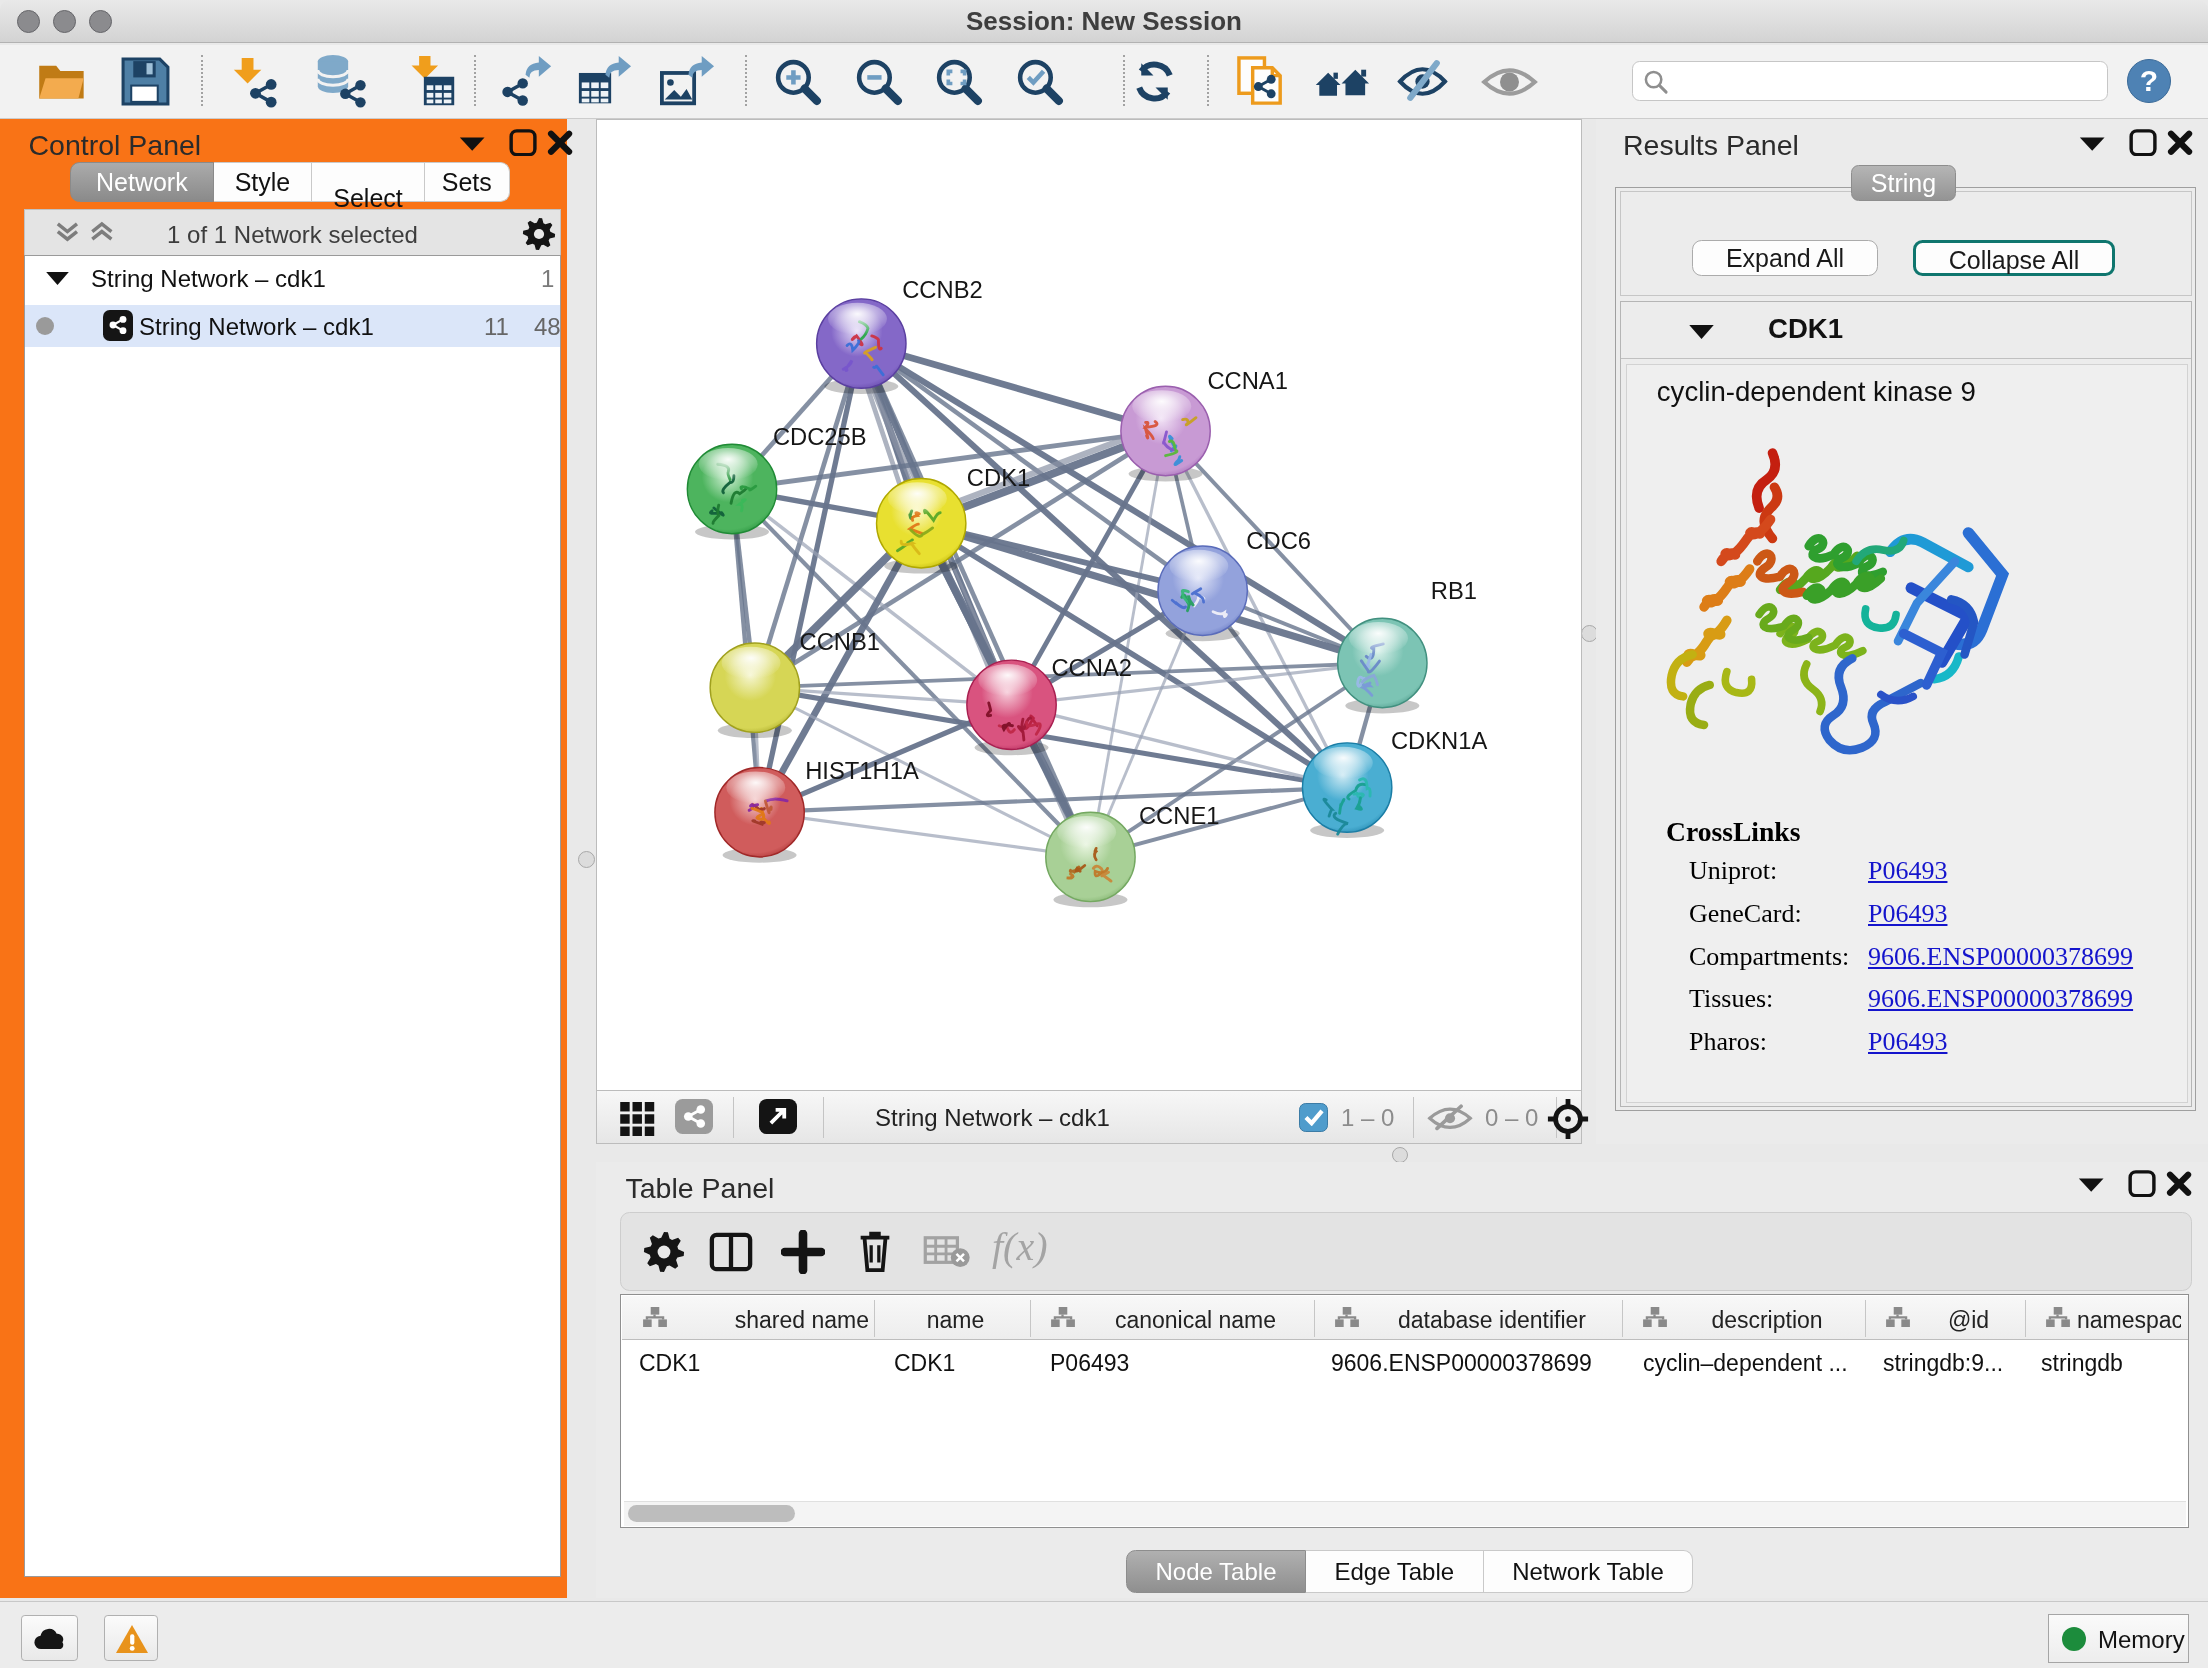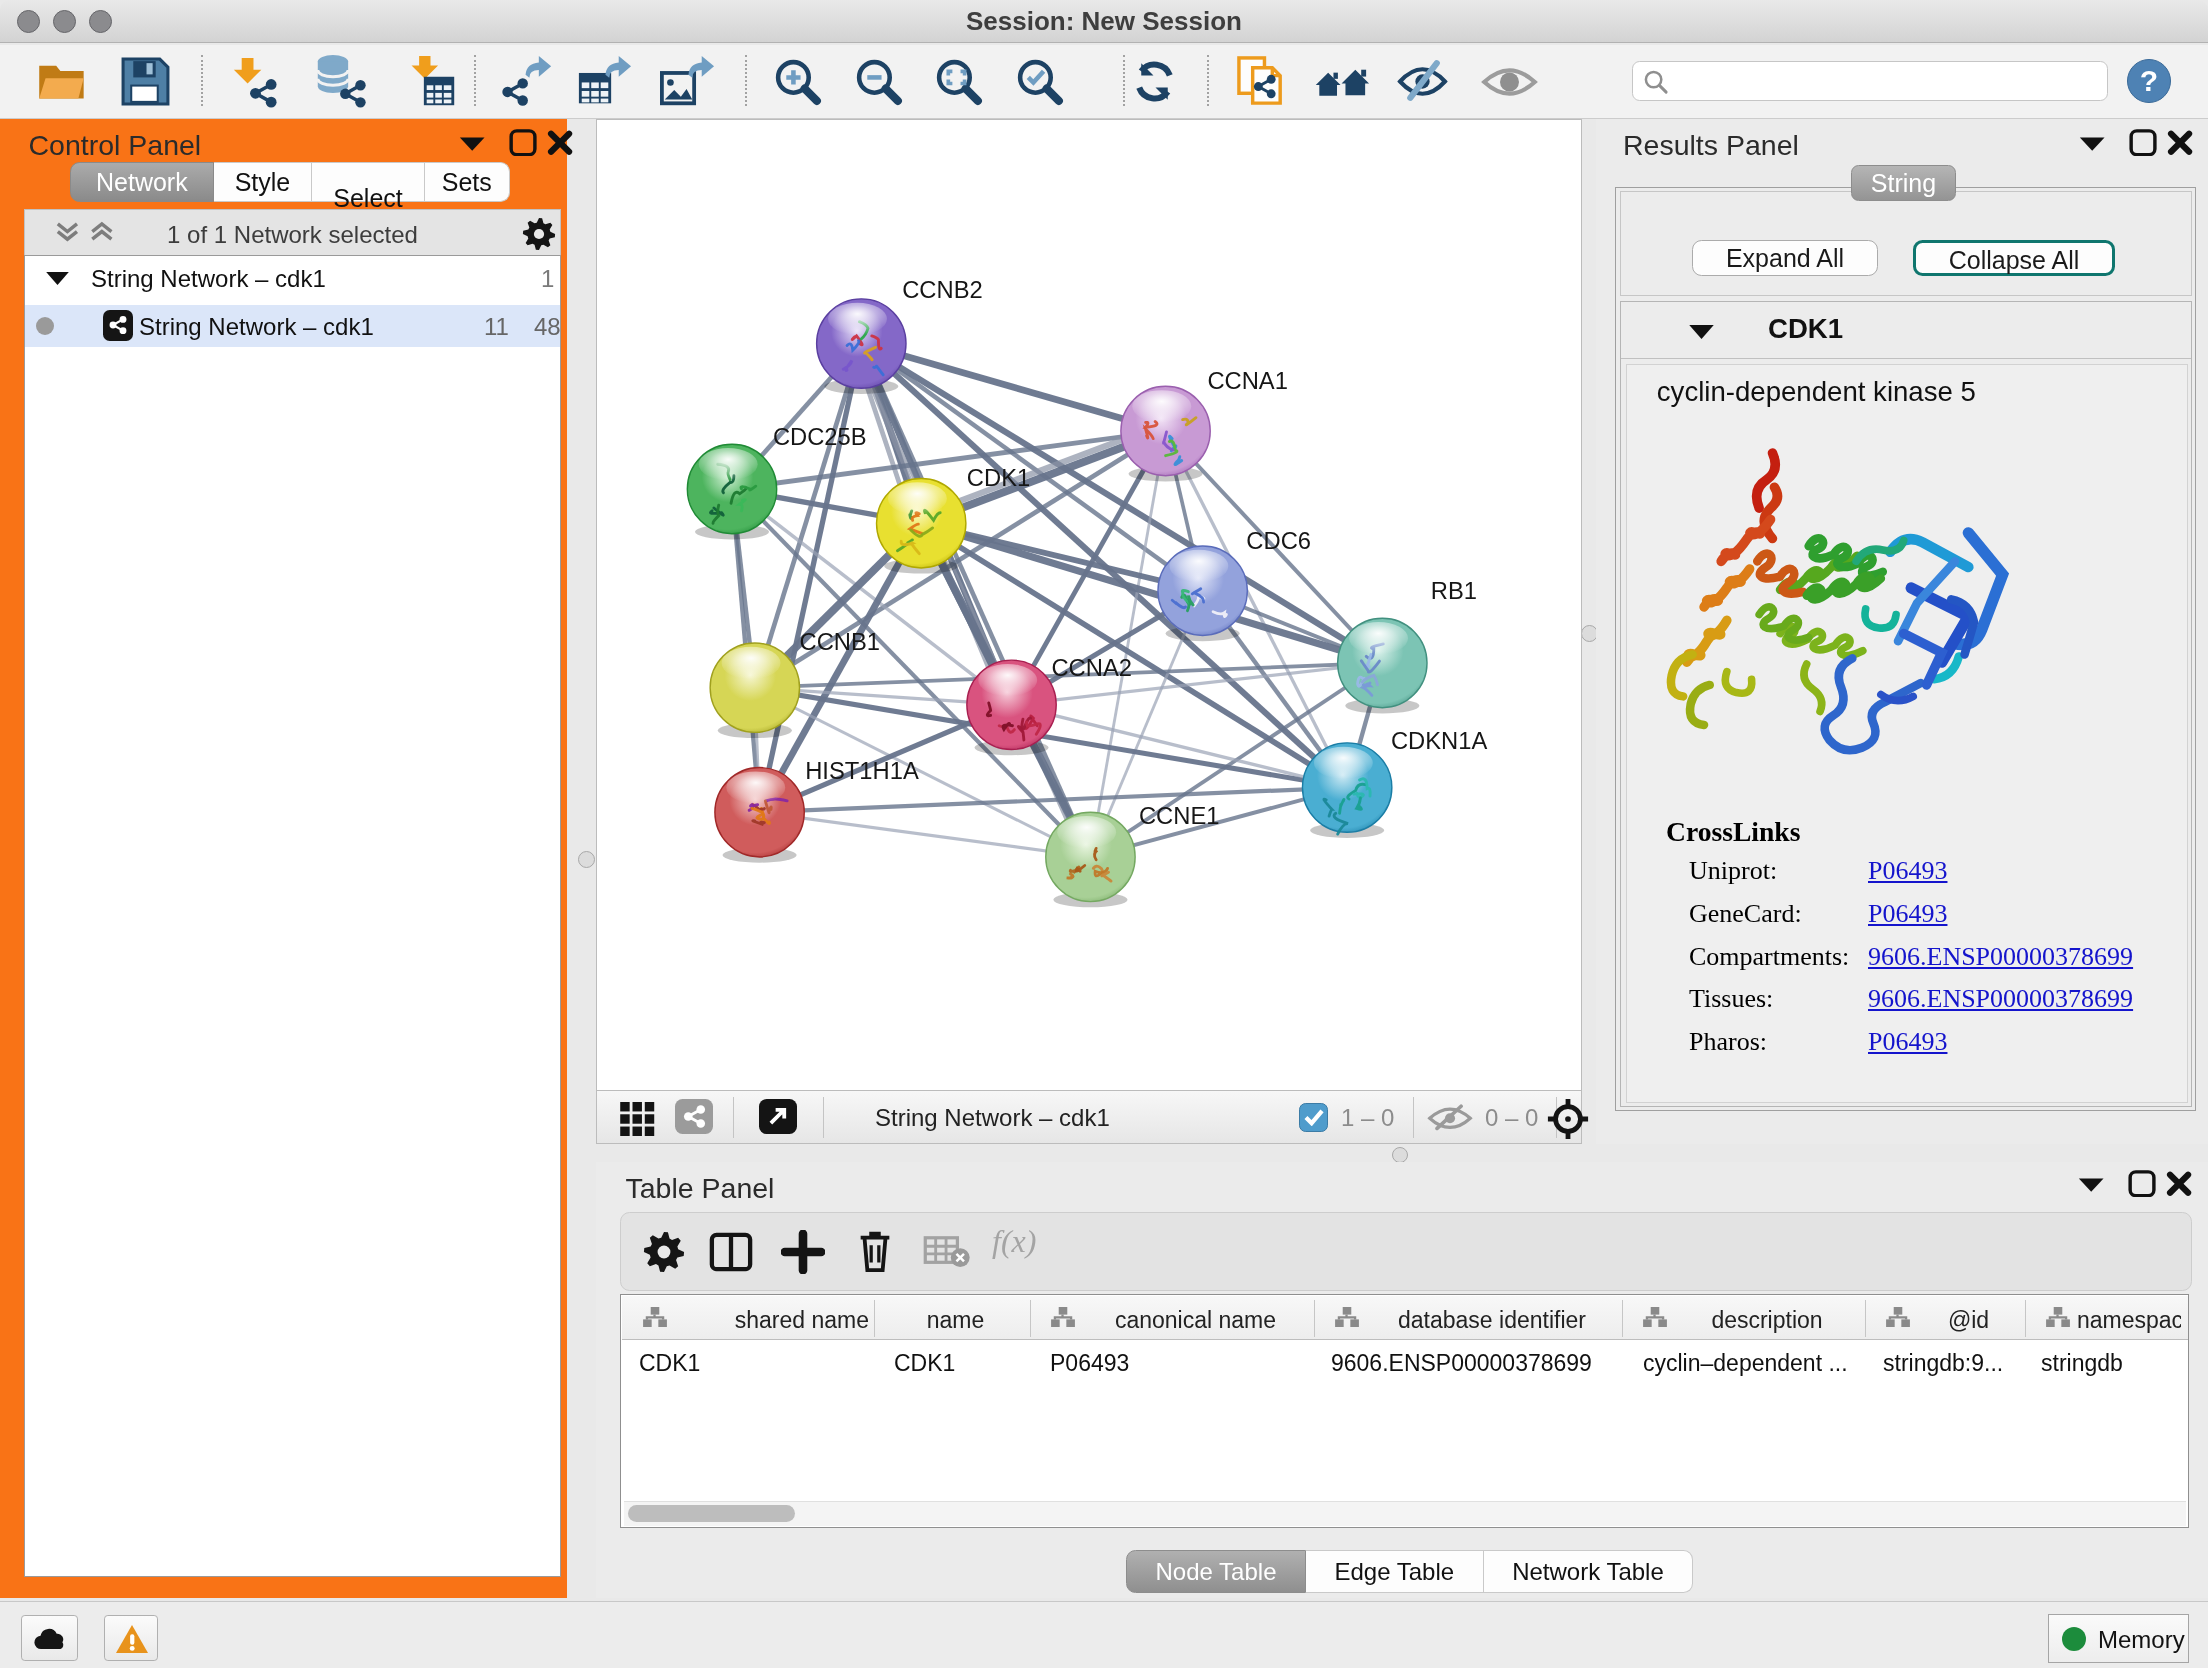--- a/index.html
+++ b/index.html
@@ -570,21 +570,21 @@
 <div class="abs" style="left:96px;top:121px;width:186px;height:36px;background:#fdfdfd;border:1px solid #ababab;border-radius:9.5px;font-size:25px;text-align:center;line-height:34px;color:#1a1a1a">Expand All</div>
 <div class="abs" style="left:317px;top:121px;width:202px;height:36px;background:#fdfdfd;border:3px solid #0f766e;border-radius:9.5px;font-size:25px;text-align:center;line-height:34px;color:#1a1a1a">Collapse All</div>
 <div class="abs" style="left:24px;top:182px;width:572px;height:806px;border:1px solid #b5b5b5">
 <div class="abs" style="left:0;top:0;width:100%;height:57px;border-bottom:1px solid #c0c0c0">
 <svg style="position:absolute;left:67px;top:21px" width="27" height="17" viewBox="0 0 28 18">
               <path d="M1 2 h26 l-13 15 z" fill="#111"></path>
             </svg>
 <span style="position:absolute;left:147px;top:11.4px;font-size:27.6px;font-weight:700;color:#111">CDK1</span>
 </div>
 <div class="abs" style="left:4.8px;top:62px;width:562px;height:739px;background:#efefef;border:1px solid #d2d2d2">
-<div style="position:absolute;left:30px;top:11.4px;font-size:27.6px;color:#111">cyclin-dependent kinase 5</div>
+<div style="position:absolute;left:30px;top:11.4px;font-size:27.6px;color:#111">cyclin-dependent kinase 9</div>
 </div>
 </div>
 </div>
       <svg style="position:absolute;left:1666px;top:447px" width="367" height="320" viewBox="0 0 386 336">
 <g fill="none" stroke-linecap="round">
 <path d="M98 64 q-8 -20 8 -30 q14 -10 6 -28" stroke="#c41f10" stroke-width="10"></path>
 <path d="M112 96 q-16 -18 -2 -32 q12 -10 4 -22" stroke="#cc3912" stroke-width="10"></path>
 <path d="M58 120 c 11 -17.6, 22 -2.2, 10 -8 s -4.4 15.399999999999999, 16 -14 c 11 -17.6, 22 -2.2, 10 -8 s -4.4 15.399999999999999, 16 -14" stroke="#d4491c" stroke-width="10" fill="none"></path>
 <path d="M40 168 c 11 -17.6, 22 -2.2, 9 -7 s -4.4 15.399999999999999, 15 -13 c 11 -17.6, 22 -2.2, 9 -7 s -4.4 15.399999999999999, 15 -13" stroke="#dd7d17" stroke-width="10" fill="none"></path>
 <path d="M22 226 c 11 -17.6, 22 -2.2, 8 -8 s -4.4 15.399999999999999, 13 -14 c 11 -17.6, 22 -2.2, 8 -8 s -4.4 15.399999999999999, 13 -14" stroke="#d89c14" stroke-width="10" fill="none"></path>
@@ -645,21 +645,21 @@
 <svg style="position:absolute;left:232px;top:15px" width="44" height="46" viewBox="0 0 46 48">
           <path d="M8 10 h30 M19 10 v-4 h8 v4 M12 10 l3 34 h16 l3 -34" fill="none" stroke="#141414" stroke-width="4"></path>
           <path d="M19 18 v18 M27 18 v18" stroke="#141414" stroke-width="3.4"></path>
         </svg>
 <svg style="position:absolute;left:302px;top:21px" width="48" height="34" viewBox="0 0 50 36">
           <rect x="2" y="4" width="34" height="26" fill="none" stroke="#a2a2a2" stroke-width="3.4"></rect>
           <path d="M13 4 v26 M24 4 v26 M2 13 h34 M2 21 h34" stroke="#a2a2a2" stroke-width="3"></path>
           <circle cx="39" cy="25" r="10" fill="#9a9a9a"></circle>
           <path d="M35 21 l8 8 M43 21 l-8 8" stroke="#fff" stroke-width="2.6"></path>
         </svg>
-<div style="position:absolute;left:371px;top:9.5px;font-family:'Liberation Serif',serif;font-style:italic;font-size:32px;color:#a4a4a4">f(x)</div>
+<div style="position:absolute;left:371px;top:9.5px;font-family:'Liberation Serif',serif;font-style:italic;font-size:40px;color:#a4a4a4">f(x)</div>
 </div>
 <div class="abs" style="left:24px;top:132px;width:1569px;height:234px;background:#fff;border:1.9px solid #8f8f8f">
 </div>
 </div>
     <div class="abs" style="left:622px;top:1296px;width:1566px;height:44px;background:linear-gradient(#f8f8f8,#ededed);border-bottom:1px solid #bdbdbd"></div>
     <svg class="abs" style="left:643px;top:1307px" width="24" height="20" viewBox="0 0 25 21">
       <rect x="8" y="0" width="9" height="8" fill="#8a8a8a"></rect>
       <rect x="0" y="13" width="9" height="8" fill="#8a8a8a"></rect>
       <rect x="16" y="13" width="9" height="8" fill="#8a8a8a"></rect>
       <path d="M12 8 v3 M4 13 v-2 h17 v2" stroke="#8a8a8a" stroke-width="2.4" fill="none"></path>

